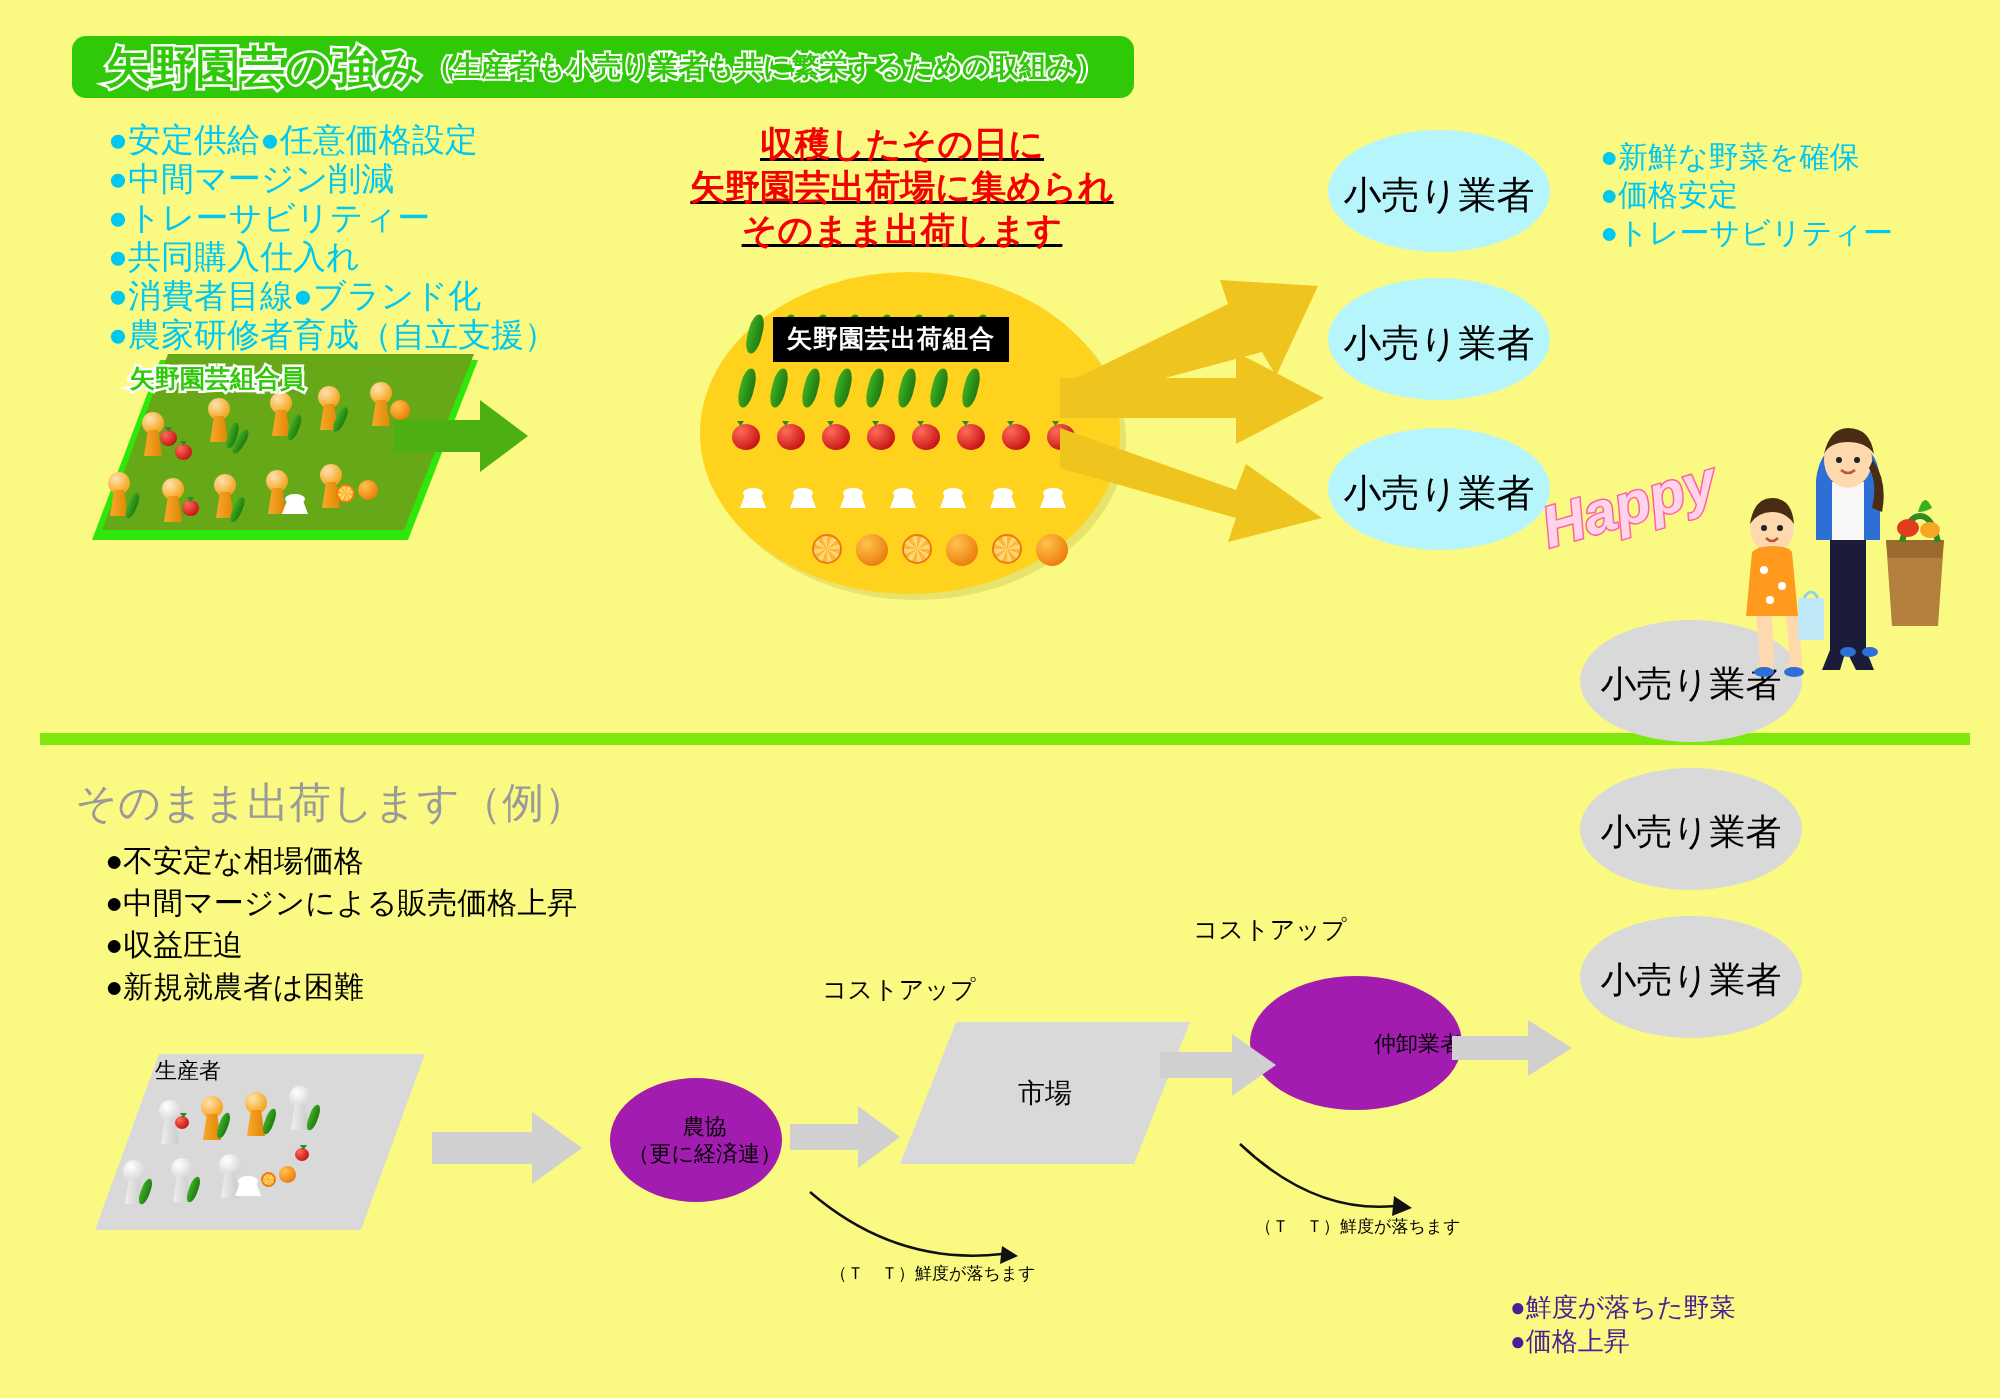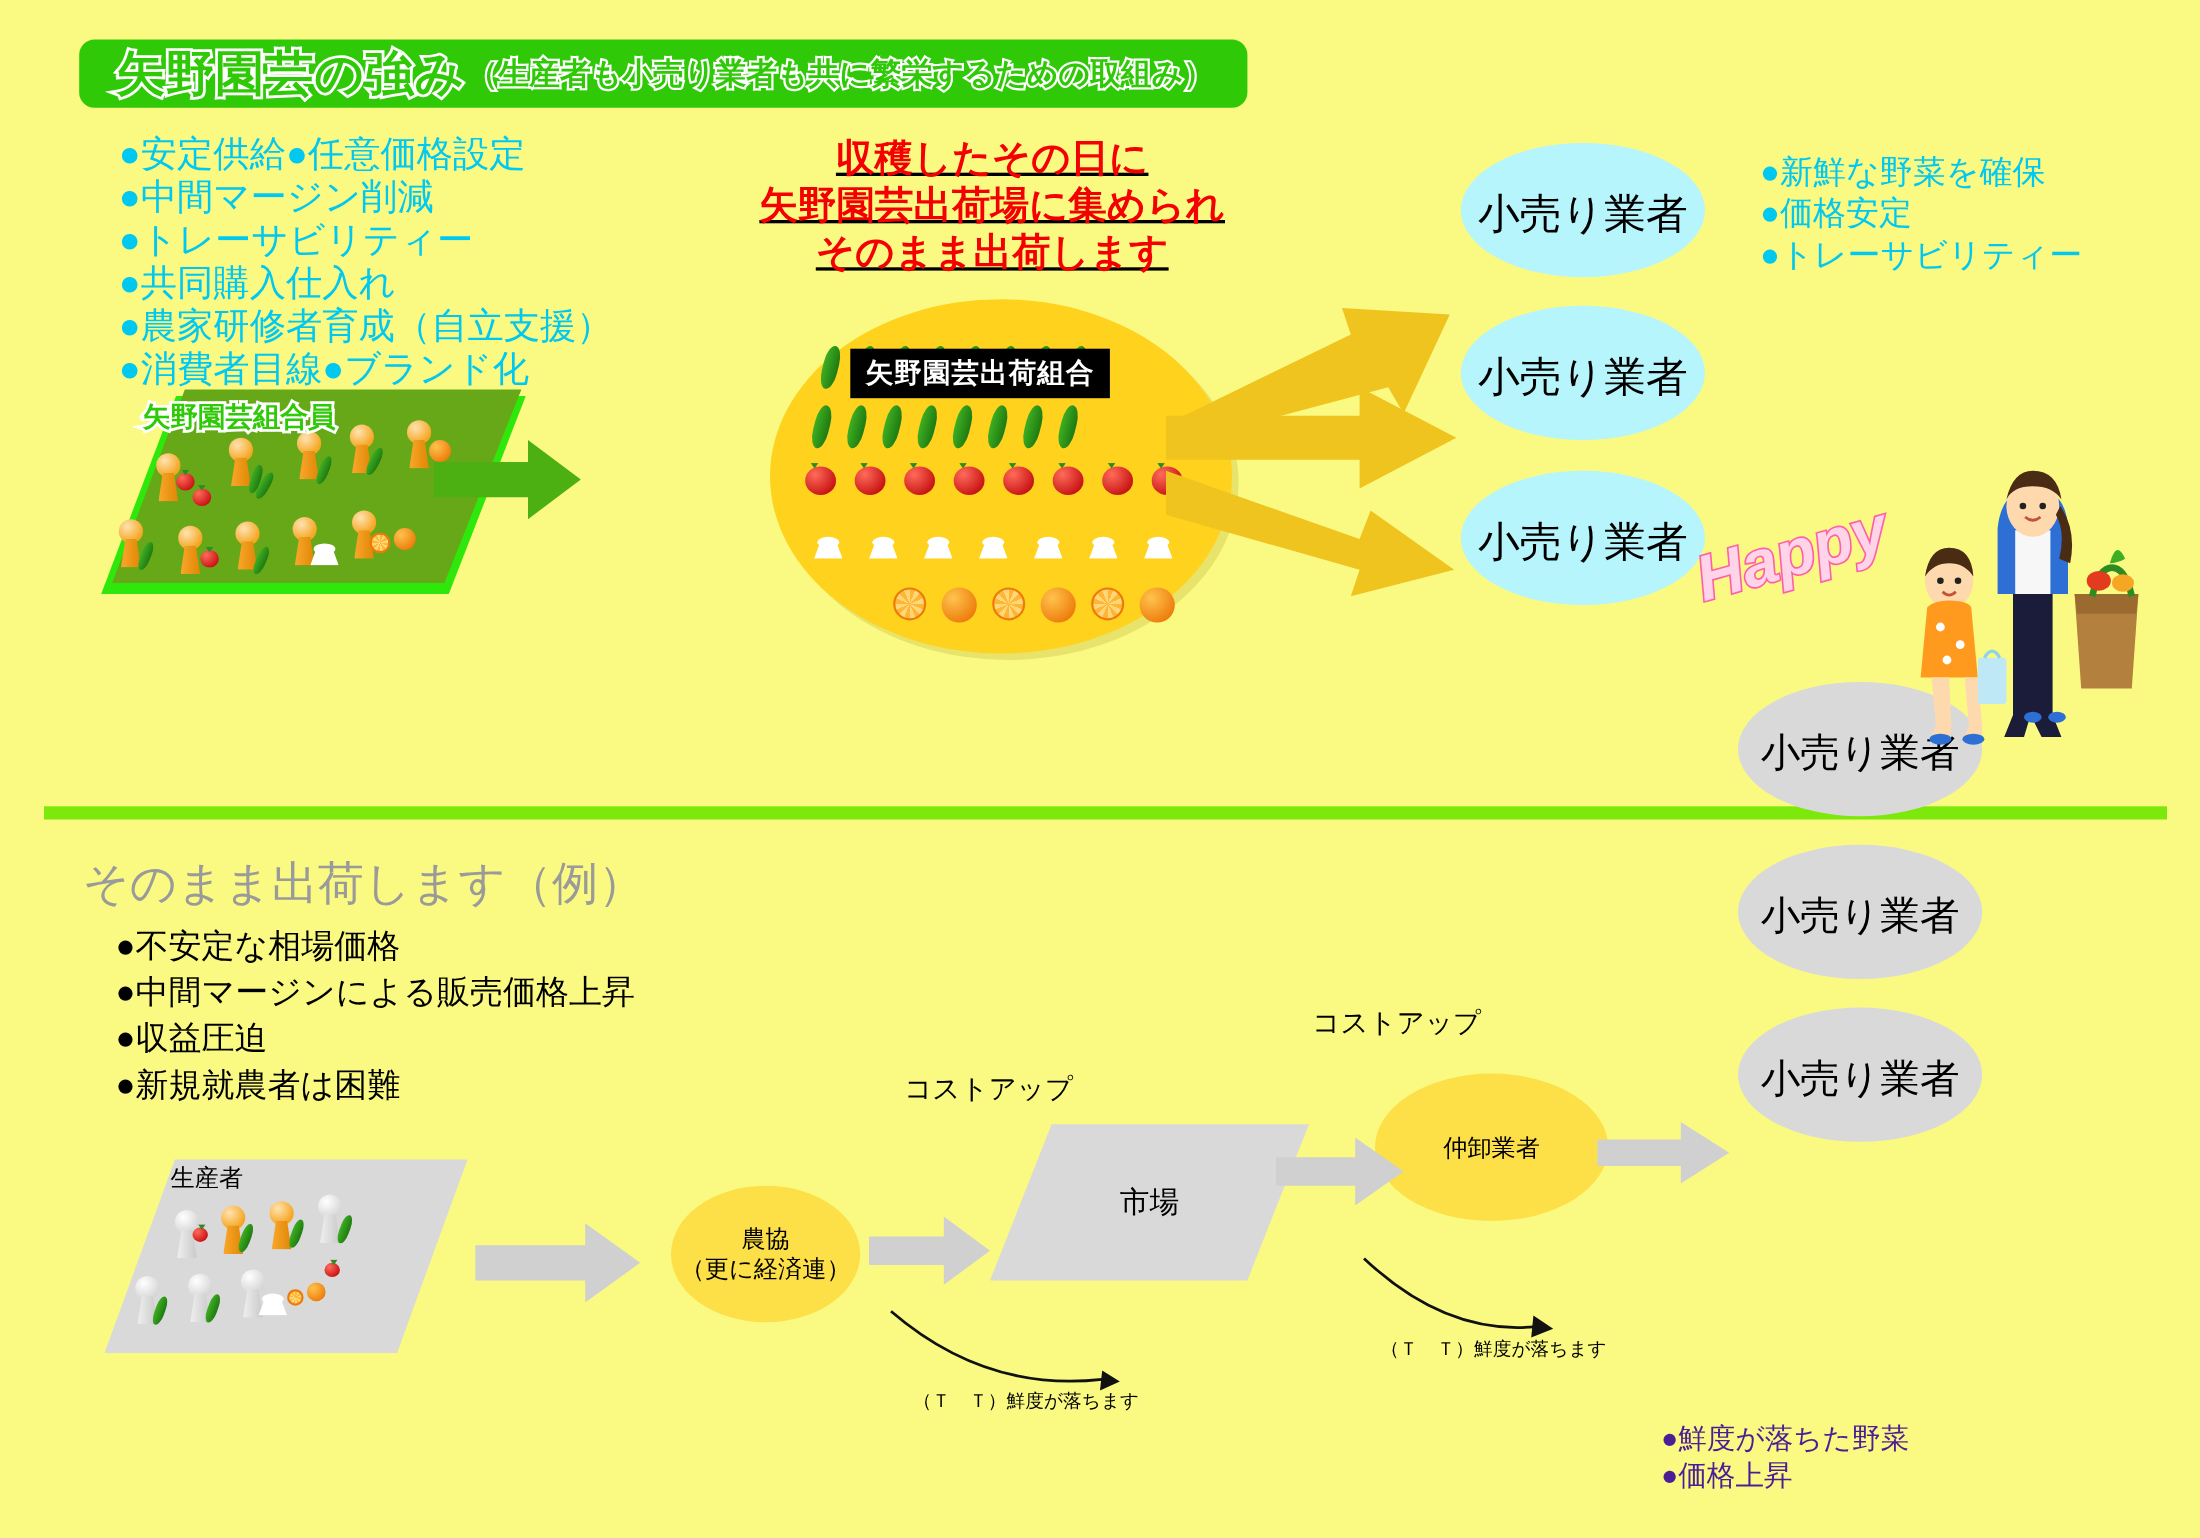--- a/index.html
+++ b/index.html
@@ -214,22 +214,22 @@
   }
   .farmer-gray .head {
     background: radial-gradient(circle at 35% 30%, #FFFFFF, #D6D6D6 72%);
   }
   .farmer-gray .body {
     background: linear-gradient(90deg, #EFEFEF, #C9C9C9);
   }
 
   
   .flow-ellipse {
-    position: absolute; background: #fde047; border-radius: 50%;
-    display: flex; align-items: center; justify-content: center;
+    position: absolute; background: #a21caf; border-radius: 50%;
+    display: flex; align-items: center; justify-content: flex-end;
     text-align: center;
   }
   .flow-ellipse span { font-size: 22px; color: #000; line-height: 27px; }
   #nokyo { left: 610px; top: 1078px; width: 172px; height: 124px; }
   #nakaoroshi { left: 1250px; top: 976px; width: 212px; height: 134px; }
   #market {
     position: absolute; left: 900px; top: 1014px; width: 290px; height: 158px;
   }
   #market span {
     position: absolute; left: 0; right: 0; top: 50%;
@@ -264,22 +264,22 @@
   <div class="title-bar">
     <span class="title-main">矢野園芸の強み</span>
     <span class="title-sub">（生産者も小売り業者も共に繁栄するための取組み）</span>
   </div>
 
   <div class="cyan-list" id="left-bullets">
     <div class="cyan-line">●安定供給●任意価格設定</div>
     <div class="cyan-line">●中間マージン削減</div>
     <div class="cyan-line">●トレーサビリティー</div>
     <div class="cyan-line">●共同購入仕入れ</div>
+    <div class="cyan-line">●消費者目線●ブランド化</div>
     <div class="cyan-line">●農家研修者育成（自立支援）</div>
-    <div class="cyan-line">●消費者目線●ブランド化</div>
   </div>
 
   <div class="field-wrap" id="green-field">
     <svg class="field-shadow" viewBox="0 0 400 200">
       <polygon points="14,190 82,10 400,10 330,190" fill="#2FE80B"></polygon>
       <polygon points="24,180 90,4 396,4 326,180" fill="#66A818"></polygon>
     </svg>
     <span class="field-label">矢野園芸組合員</span>
 
     <div class="farmer" style="left:62px; top:62px;">

